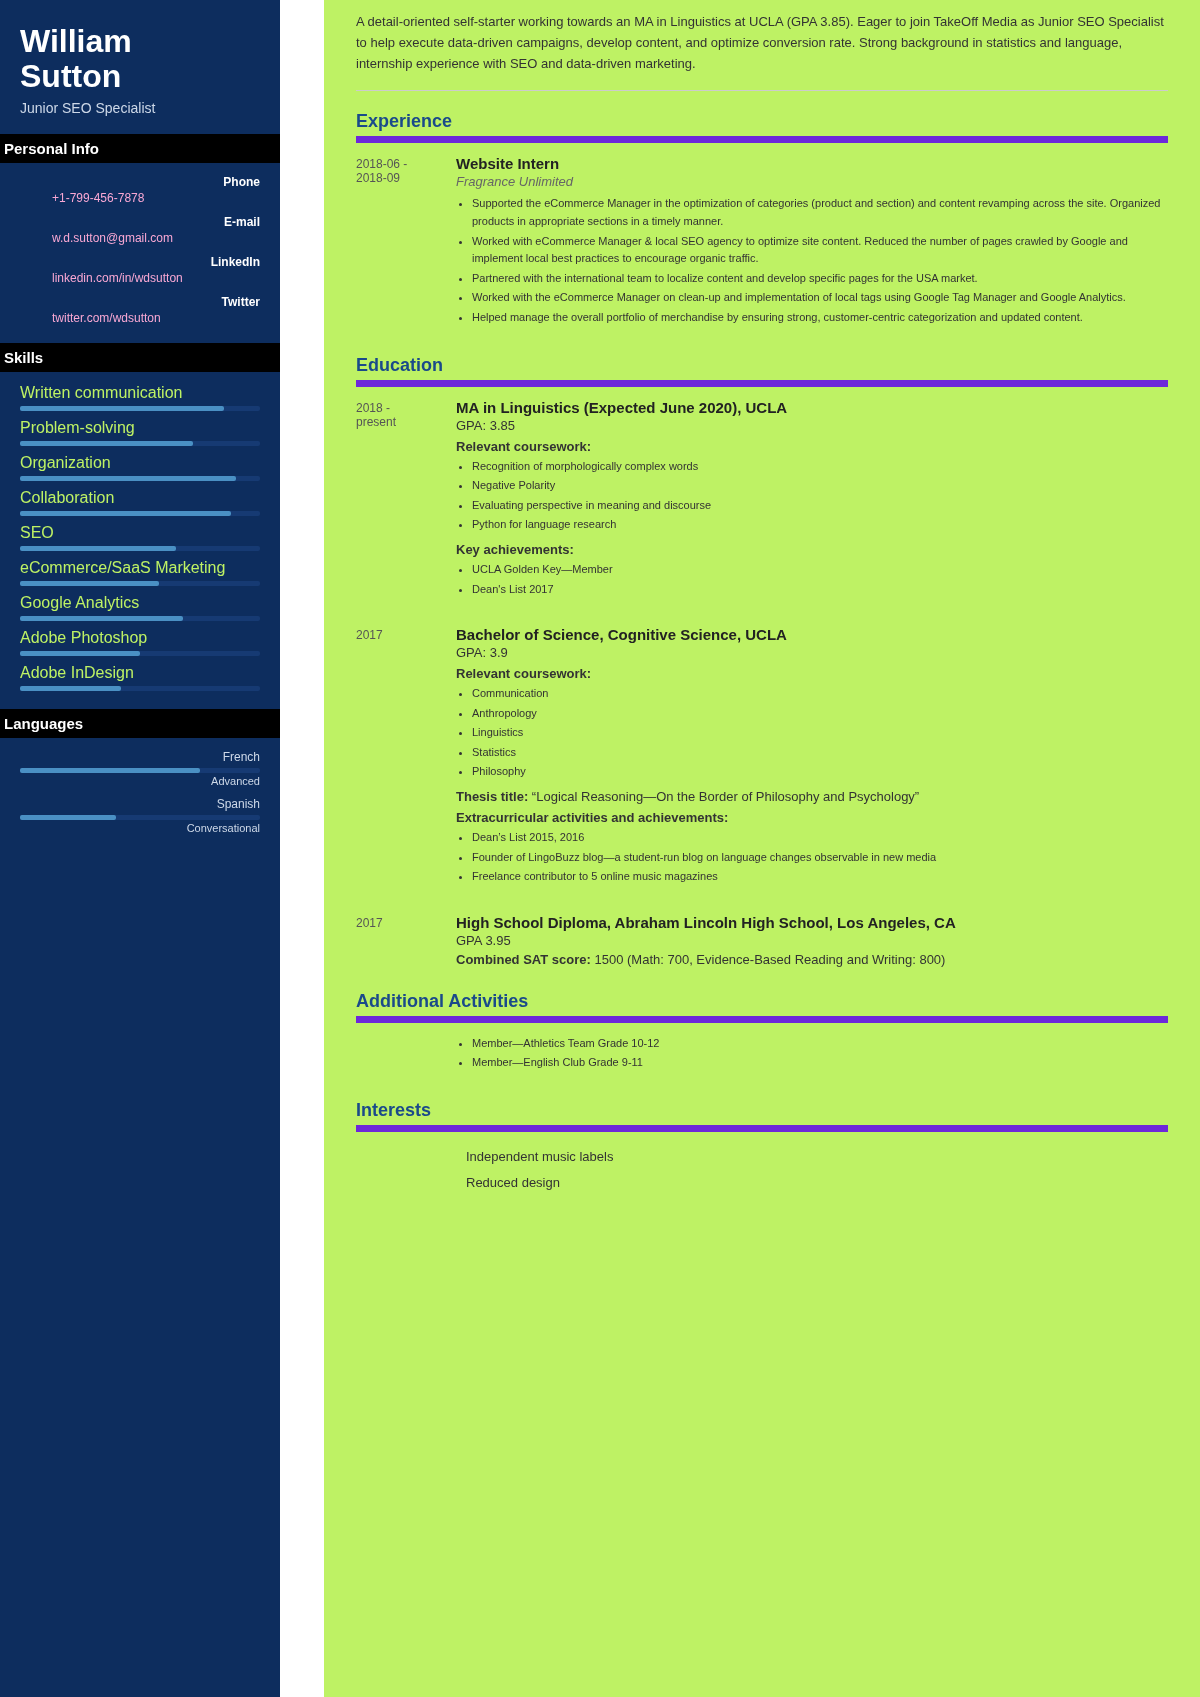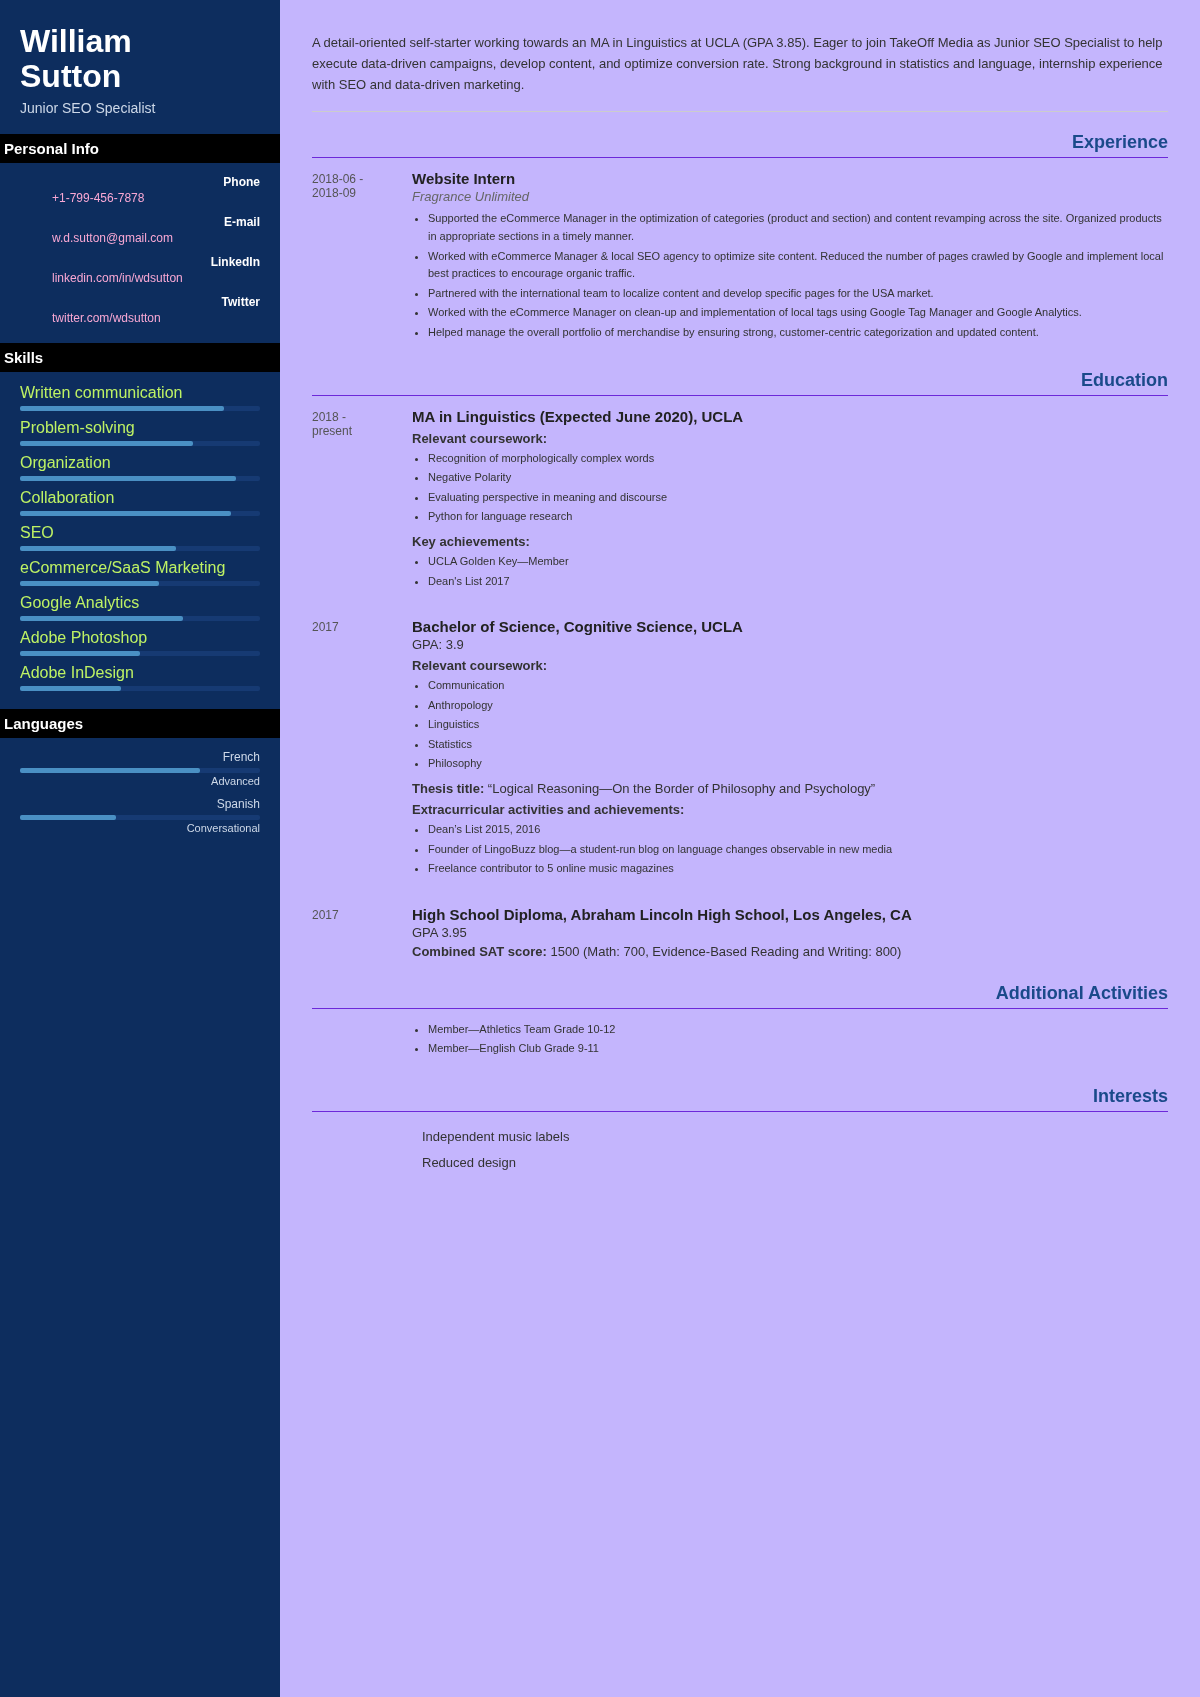--- a/index.html
+++ b/index.html
@@ -78,39 +78,39 @@
     .lang-level {
       font-size: 11px;
       color: #cdd8e8;
       text-align: right;
       margin-top: 2px;
     }
 
     
     .main-content {
       flex: 1;
-      padding: 33px 32px;
-      background: #c4b5fd;
+      padding: 12px 32px;
+      background: #bef264;
+      margin-left: 44px;
     }
     .summary-text {
       font-size: 13px;
       color: #333;
       line-height: 1.6;
       margin-bottom: 20px;
       border-bottom: 1px solid #ccc;
       padding-bottom: 16px;
     }
     .section-title {
       font-size: 18px;
       font-weight: 700;
       color: #1a4a8a;
       margin-bottom: 12px;
-      border-bottom: 1px solid #6d28d9;
+      border-bottom: 7px solid #6d28d9;
       padding-bottom: 4px;
-      text-align: right;
     }
     .entry {
       display: flex;
       margin-bottom: 20px;
     }
     .entry-date {
       min-width: 100px;
       font-size: 12px;
       color: #555;
       padding-top: 2px;
@@ -290,20 +290,21 @@
   </div>
     </div>
 
   <div class="section-title" style="margin-top:8px;">Education</div>
   <div id="education-container">
       <div class="entry">
     <div class="entry-date" style="white-space:pre-line;">2018 -
 present</div>
     <div class="entry-body">
           <div class="entry-title">MA in Linguistics (Expected June 2020), UCLA</div>
+          <div class="entry-gpa">GPA: 3.85</div>
           <div class="entry-sublabel">Relevant coursework:</div>
           <ul class="entry-list">
             <li>Recognition of morphologically complex words</li>
             <li>Negative Polarity</li>
             <li>Evaluating perspective in meaning and discourse</li>
             <li>Python for language research</li>
           </ul>
           <div class="entry-sublabel">Key achievements:</div>
           <ul class="entry-list">
             <li>UCLA Golden Key—Member</li>

